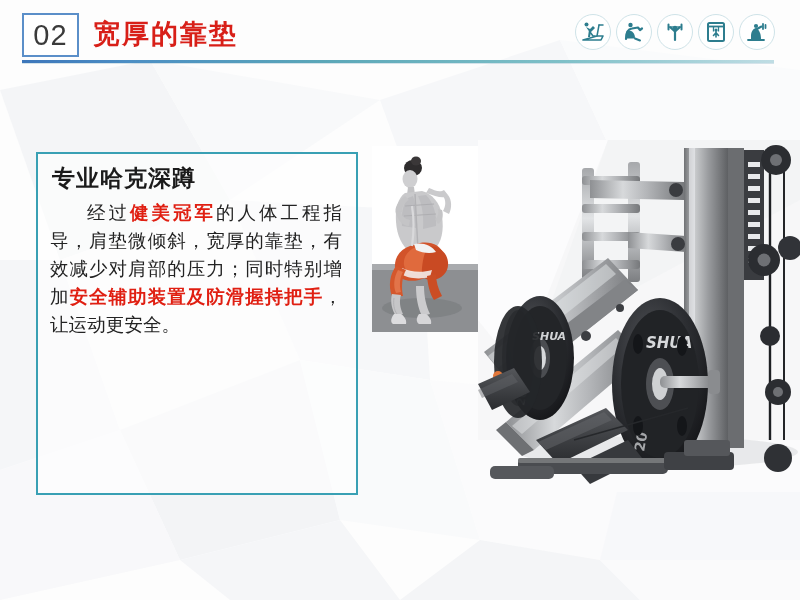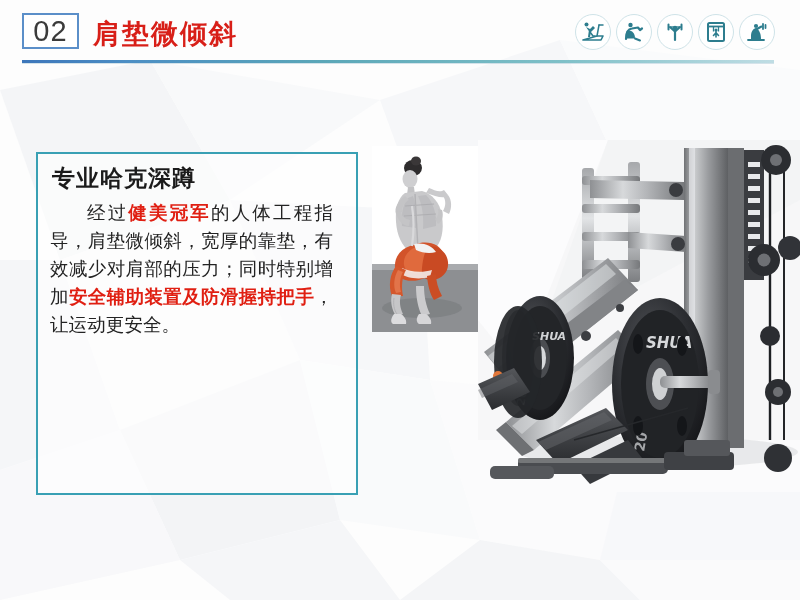--- a/index.html
+++ b/index.html
@@ -10,21 +10,21 @@
     position:relative;
   }
 
   
   .bg-poly{position:absolute;inset:0;overflow:hidden;pointer-events:none;}
   .bg-poly svg{width:100%;height:100%;display:block;}
 
   
   .header{position:absolute;left:0;top:0;width:800px;height:74px;}
   .num-box{
-    position:absolute;left:22px;top:13px;width:57px;height:36px;
+    position:absolute;left:22px;top:13px;width:57px;height:44px;
     border:2px solid #5b8fc9;background:#ffffff;
     display:flex;align-items:center;justify-content:center;
     box-sizing:border-box;
   }
   .num-box span{
     font-family:"Liberation Sans","DejaVu Sans",sans-serif;
     font-size:29px;color:#3b3b3b;letter-spacing:1px;line-height:1;
   }
   .header-title{
     position:absolute;left:93px;top:16px;
@@ -48,21 +48,21 @@
     background:#ffffff;border:1px solid #cfe3e8;
     display:flex;align-items:center;justify-content:center;
     box-sizing:border-box;
   }
   .ic svg{display:block;}
 
   
   .text-panel{
     position:absolute;left:36px;top:152px;width:322px;height:343px;
     border:2px solid #39a0b4;background:rgba(255,255,255,.55);
-    box-sizing:border-box;padding:8px 23px 6px 12px;
+    box-sizing:border-box;padding:8px 14px 6px 12px;
   }
   .panel-title{
     font-family:"DejaVu Sans","Liberation Sans",sans-serif;
     font-size:23px;font-weight:bold;color:#1b1b1b;letter-spacing:1px;
     line-height:1.25;margin:2px 0 6px 2px;
   }
   .para{
     font-family:"DejaVu Serif","Liberation Serif",serif;
     font-size:18.5px;color:#232323;line-height:1.52;
     text-indent:2em;text-align:justify;margin:0 0 0 0;letter-spacing:.1px;
@@ -110,21 +110,21 @@
     <polygon points="640,600 600,560 800,560 800,600" fill="#fafafb"></polygon>
   </svg>
 </div>
 
 <div class="header">
 
   <div class="num-box">
     <span>02</span>
   </div>
 
-  <div class="header-title">肩垫微倾斜</div>
+  <div class="header-title">宽厚的靠垫</div>
 
   <div class="header-rule"></div>
   <div class="header-rule2"></div>
 
   <div class="icon-strip">
 
     <div class="ic">
       <svg width="26" height="26" viewBox="0 0 26 26">
         <circle cx="6.5" cy="5.5" r="2" fill="#2d7d8e"></circle>
         <path d="M6 8 L10 10 L13 7 L15 9 L11 13 L10 18 L8 18 L8.8 12 Z" fill="#2d7d8e"></path>

